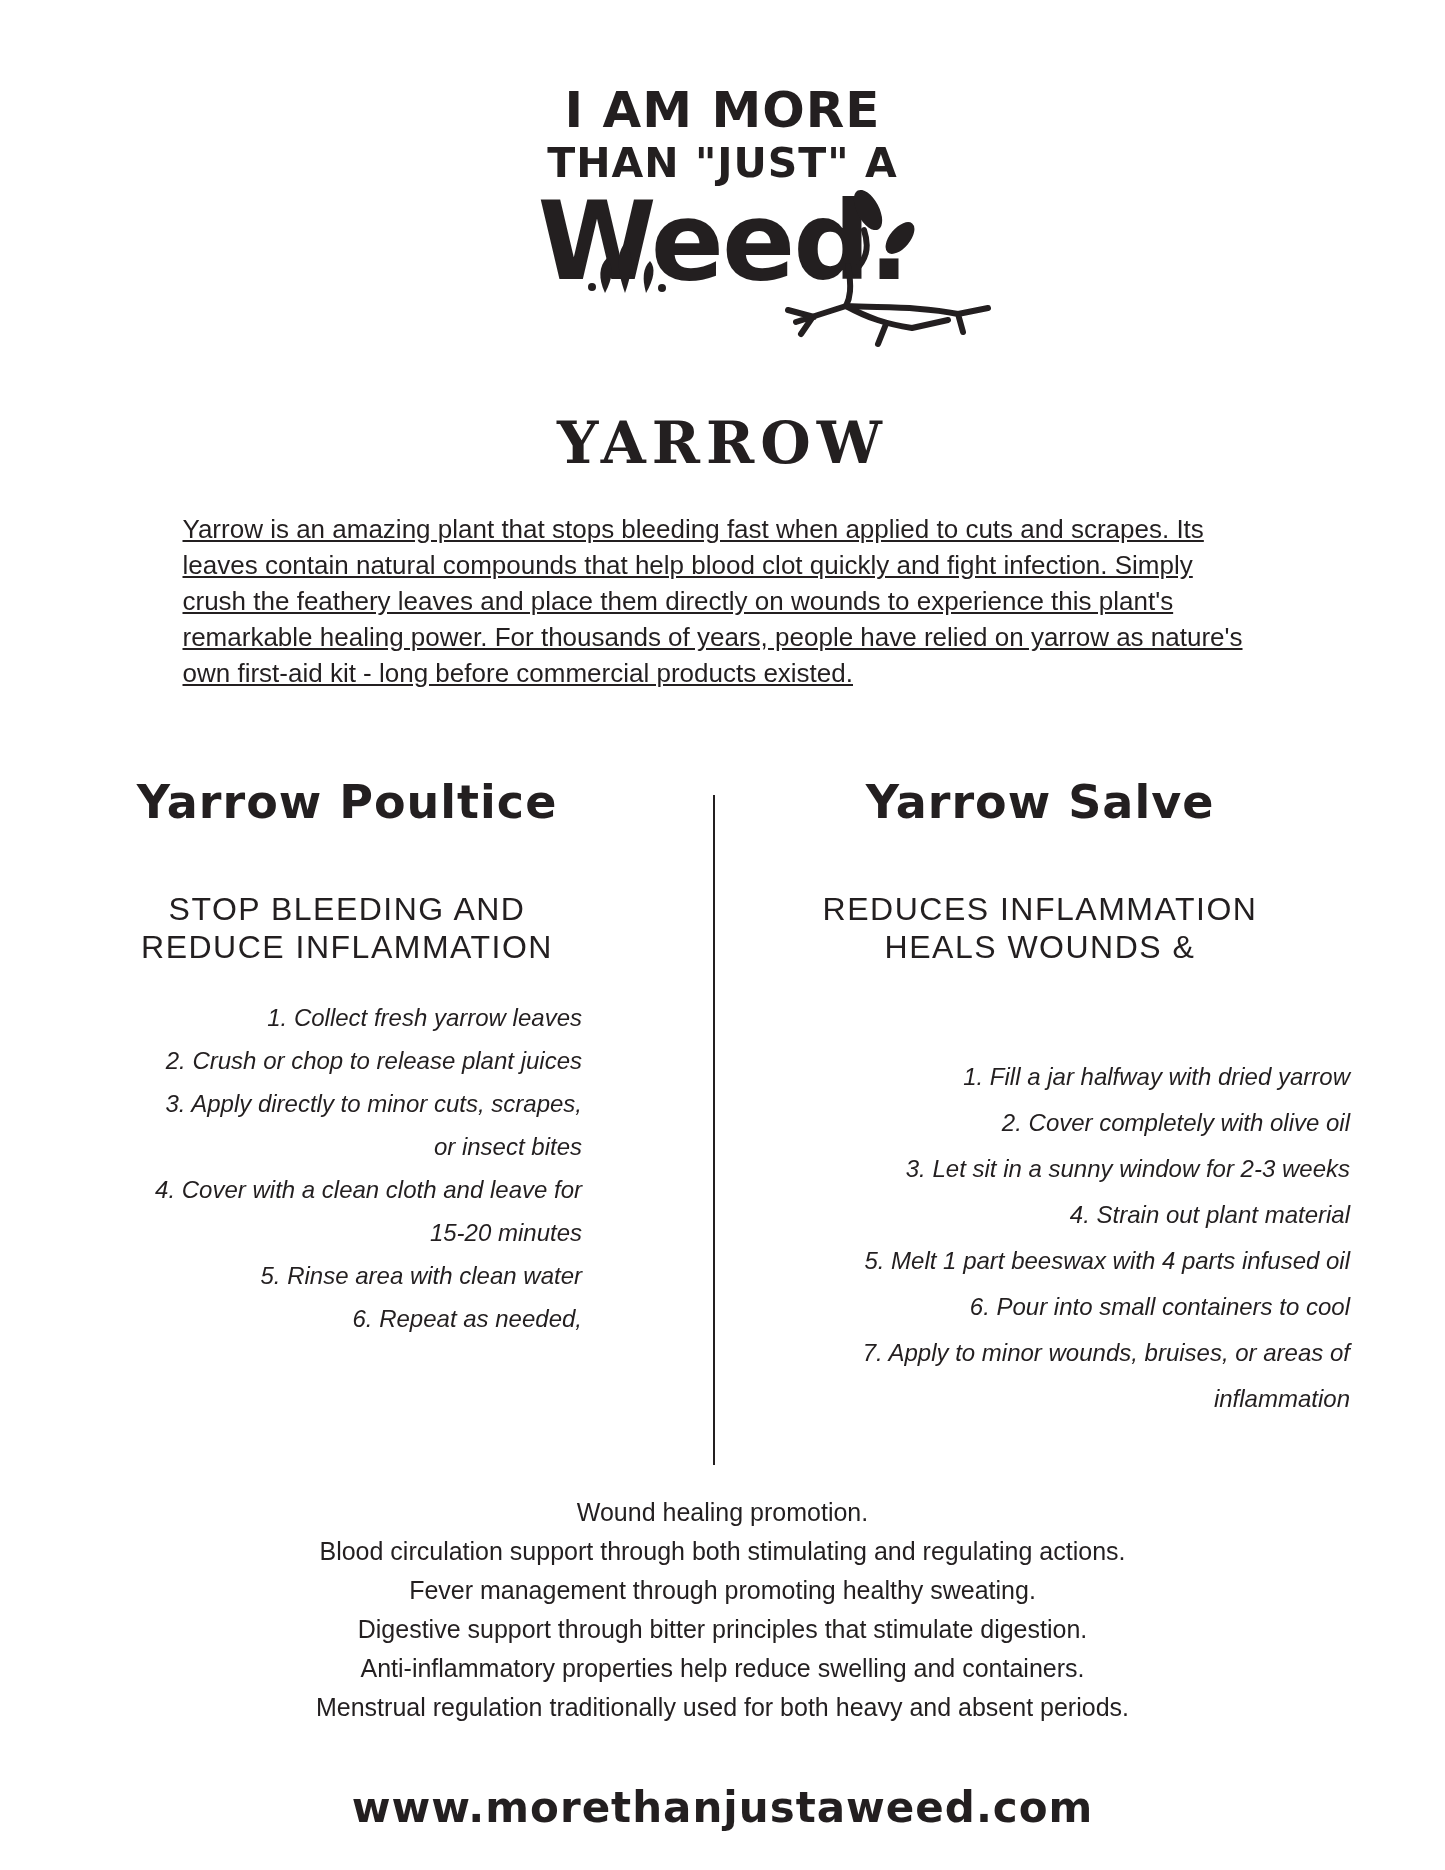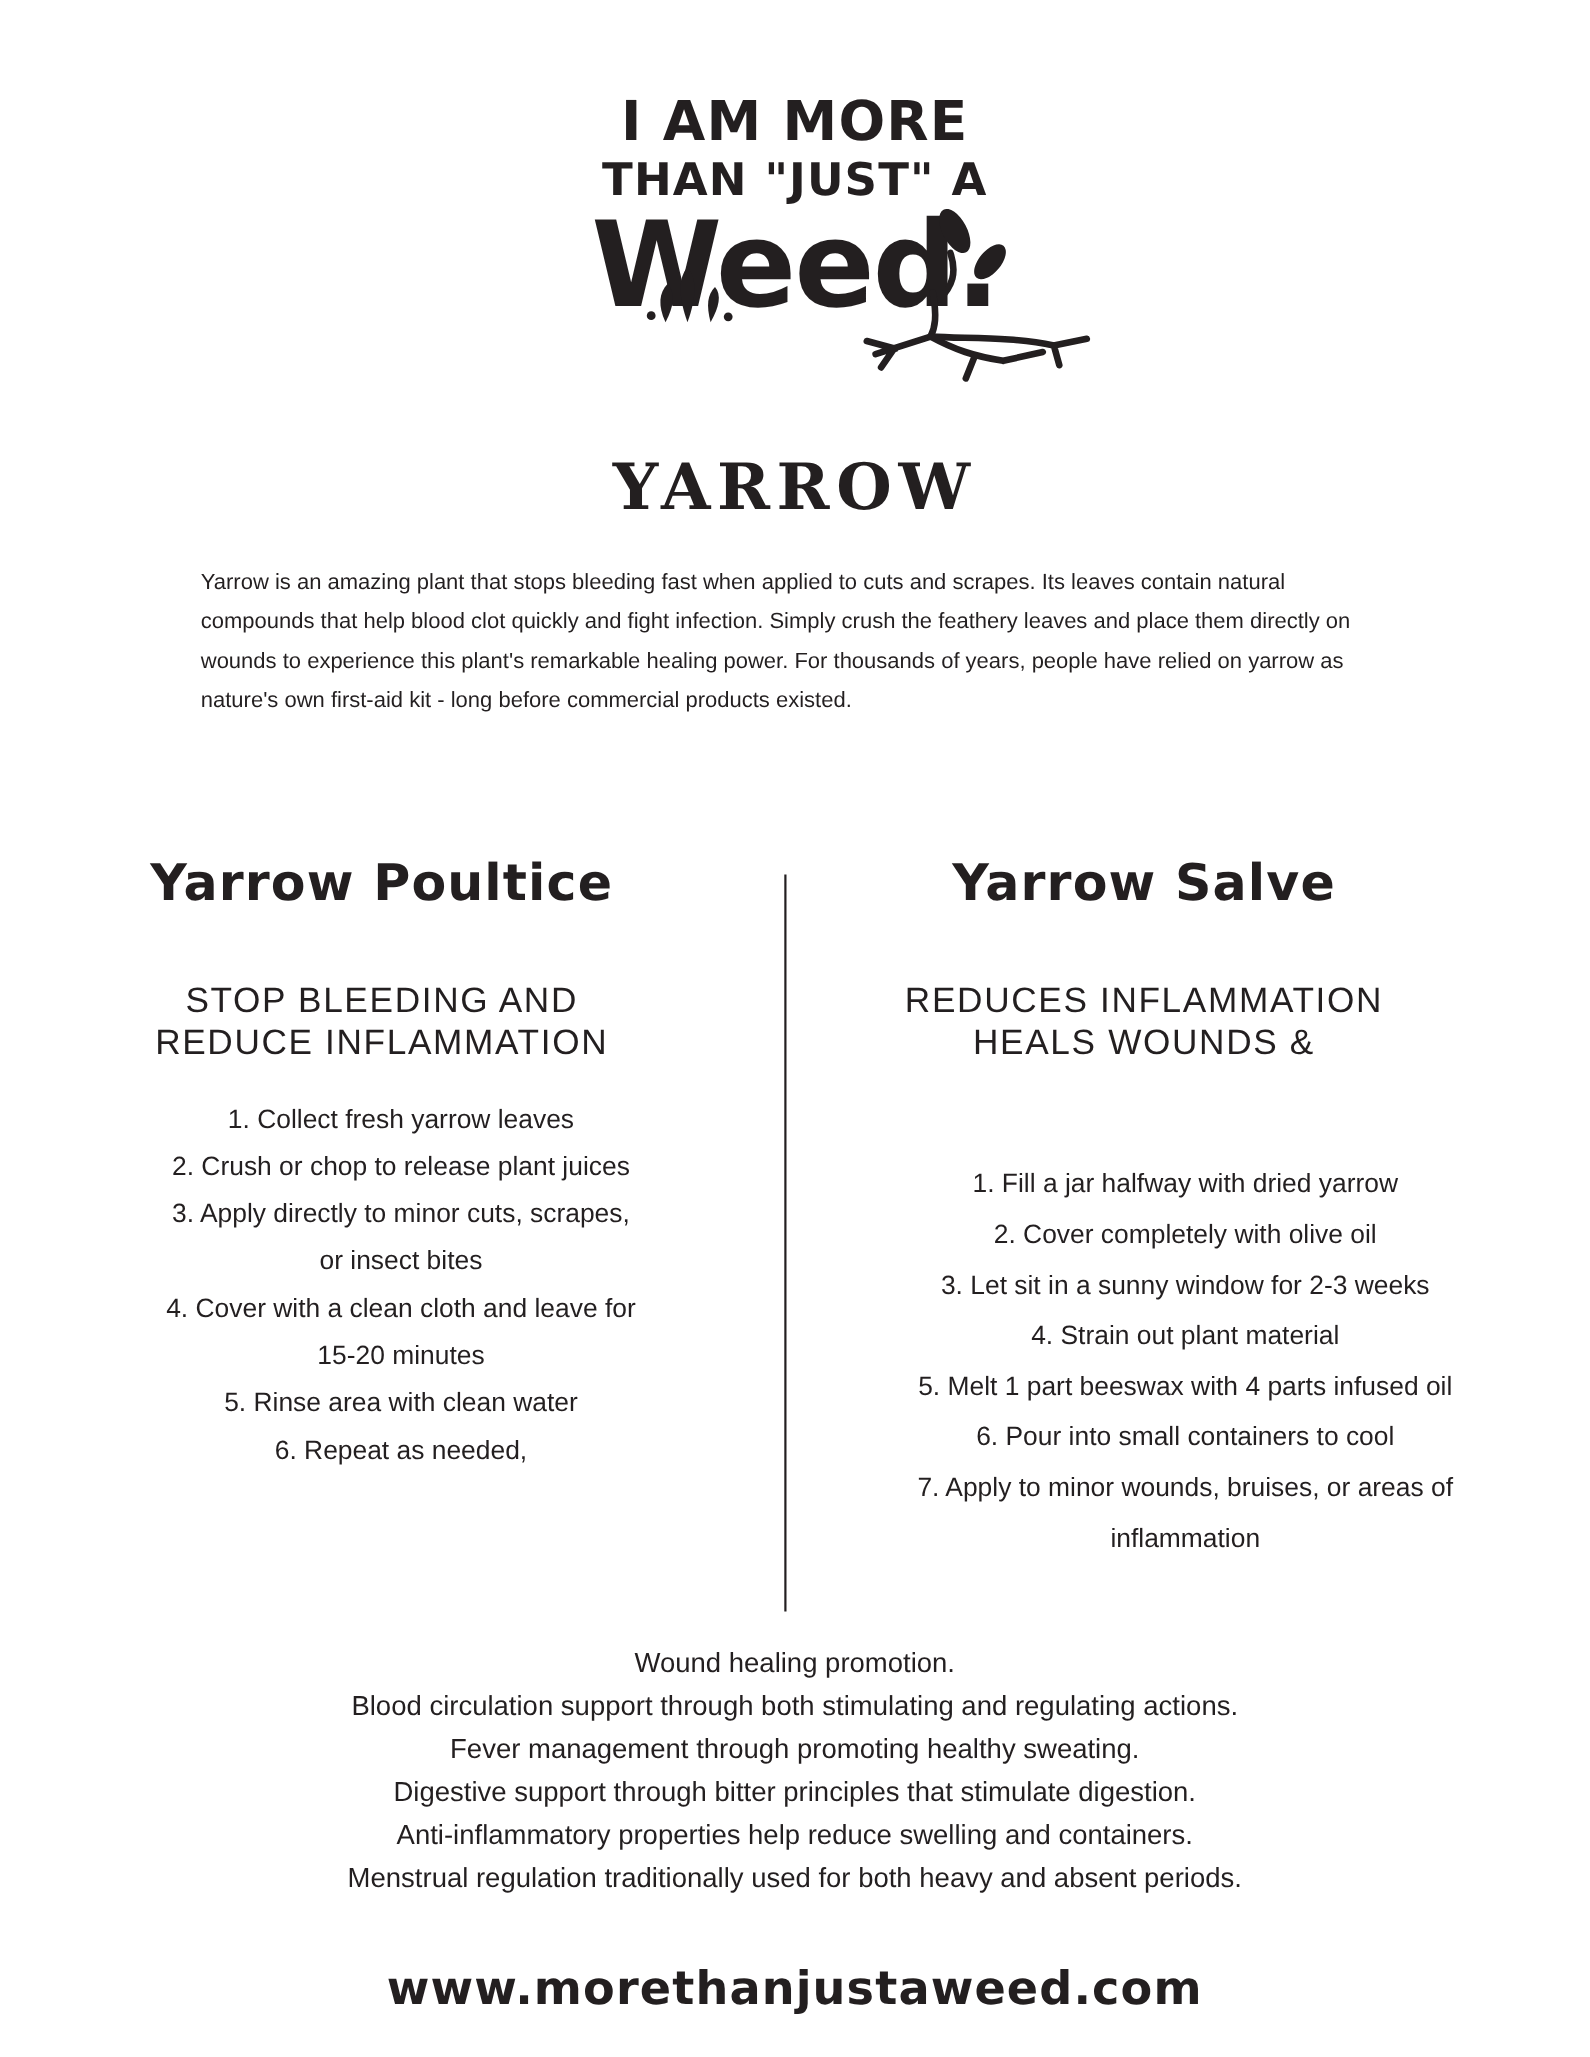--- a/index.html
+++ b/index.html
@@ -39,23 +39,24 @@
     font-size:58px;
     letter-spacing:6px;
     line-height:1;
   }
 
   
   .intro {
     width:1080px;
     height:186px;
     margin:26px auto 0;
-    font-size:20px;
+    font-size:26px;
     line-height:36px;
     text-align:left;
+    text-decoration:underline;
   }
 
   
   .columns {
     display:flex;
     align-items:flex-start;
     margin-top:78px;
     padding-left:67px;
   }
   .col { text-align:center; }
@@ -74,21 +75,21 @@
     font-size:46px;
     line-height:55px;
     letter-spacing:1px;
   }
   .recipe-sub {
     margin-top:60px;
     font-size:32px;
     letter-spacing:1.5px;
     line-height:38px;
   }
-  .steps { text-align:center; font-size:24px; }
+  .steps { text-align:right; font-size:24px;font-style:italic; }
   .steps-left  { margin:30px 0 0 80px; width:435px; line-height:43px; }
   .steps-right { margin:88px 0 0 55px; width:545px; line-height:46px; }
 
   
   .benefits {
     margin-top:28px;
     text-align:center;
     font-size:25px;
     line-height:39px;
   }

